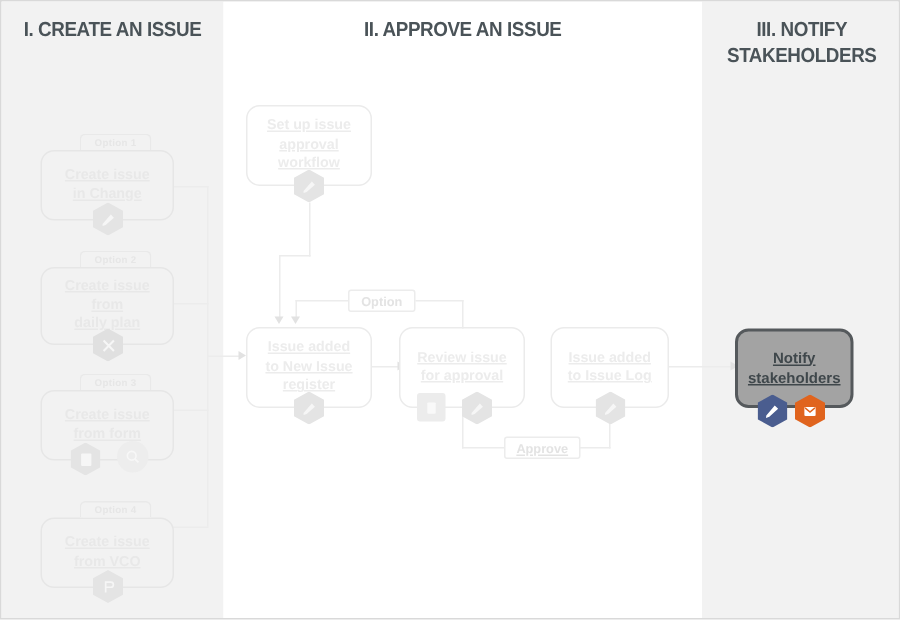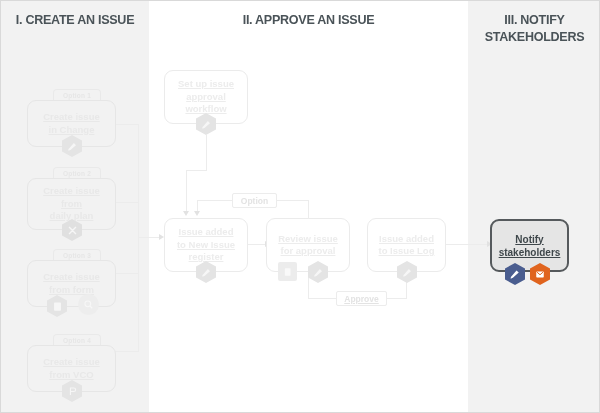--- a/index.html
+++ b/index.html
@@ -50,21 +50,21 @@
     display:flex;
     align-items:center;
     justify-content:center;
     text-align:center;
     padding:19px 5px;
     text-decoration:underline;
   }
   .node.ghost-left{background:#f2f2f2;border-color:#e6e6e6;color:#e8e8e8;}
   .node.ghost-mid{background:#ffffff;border-color:#ebebeb;color:#ececec;}
   .node.active{
-    background:#e5e5e5;
+    background:#a3a3a3;
     border:2px solid #55595c;
     color:#3f474b;
     font-size:10px;
     line-height:13px;
   }
 
   
   .opt-tab{
     position:absolute;
     box-sizing:border-box;

